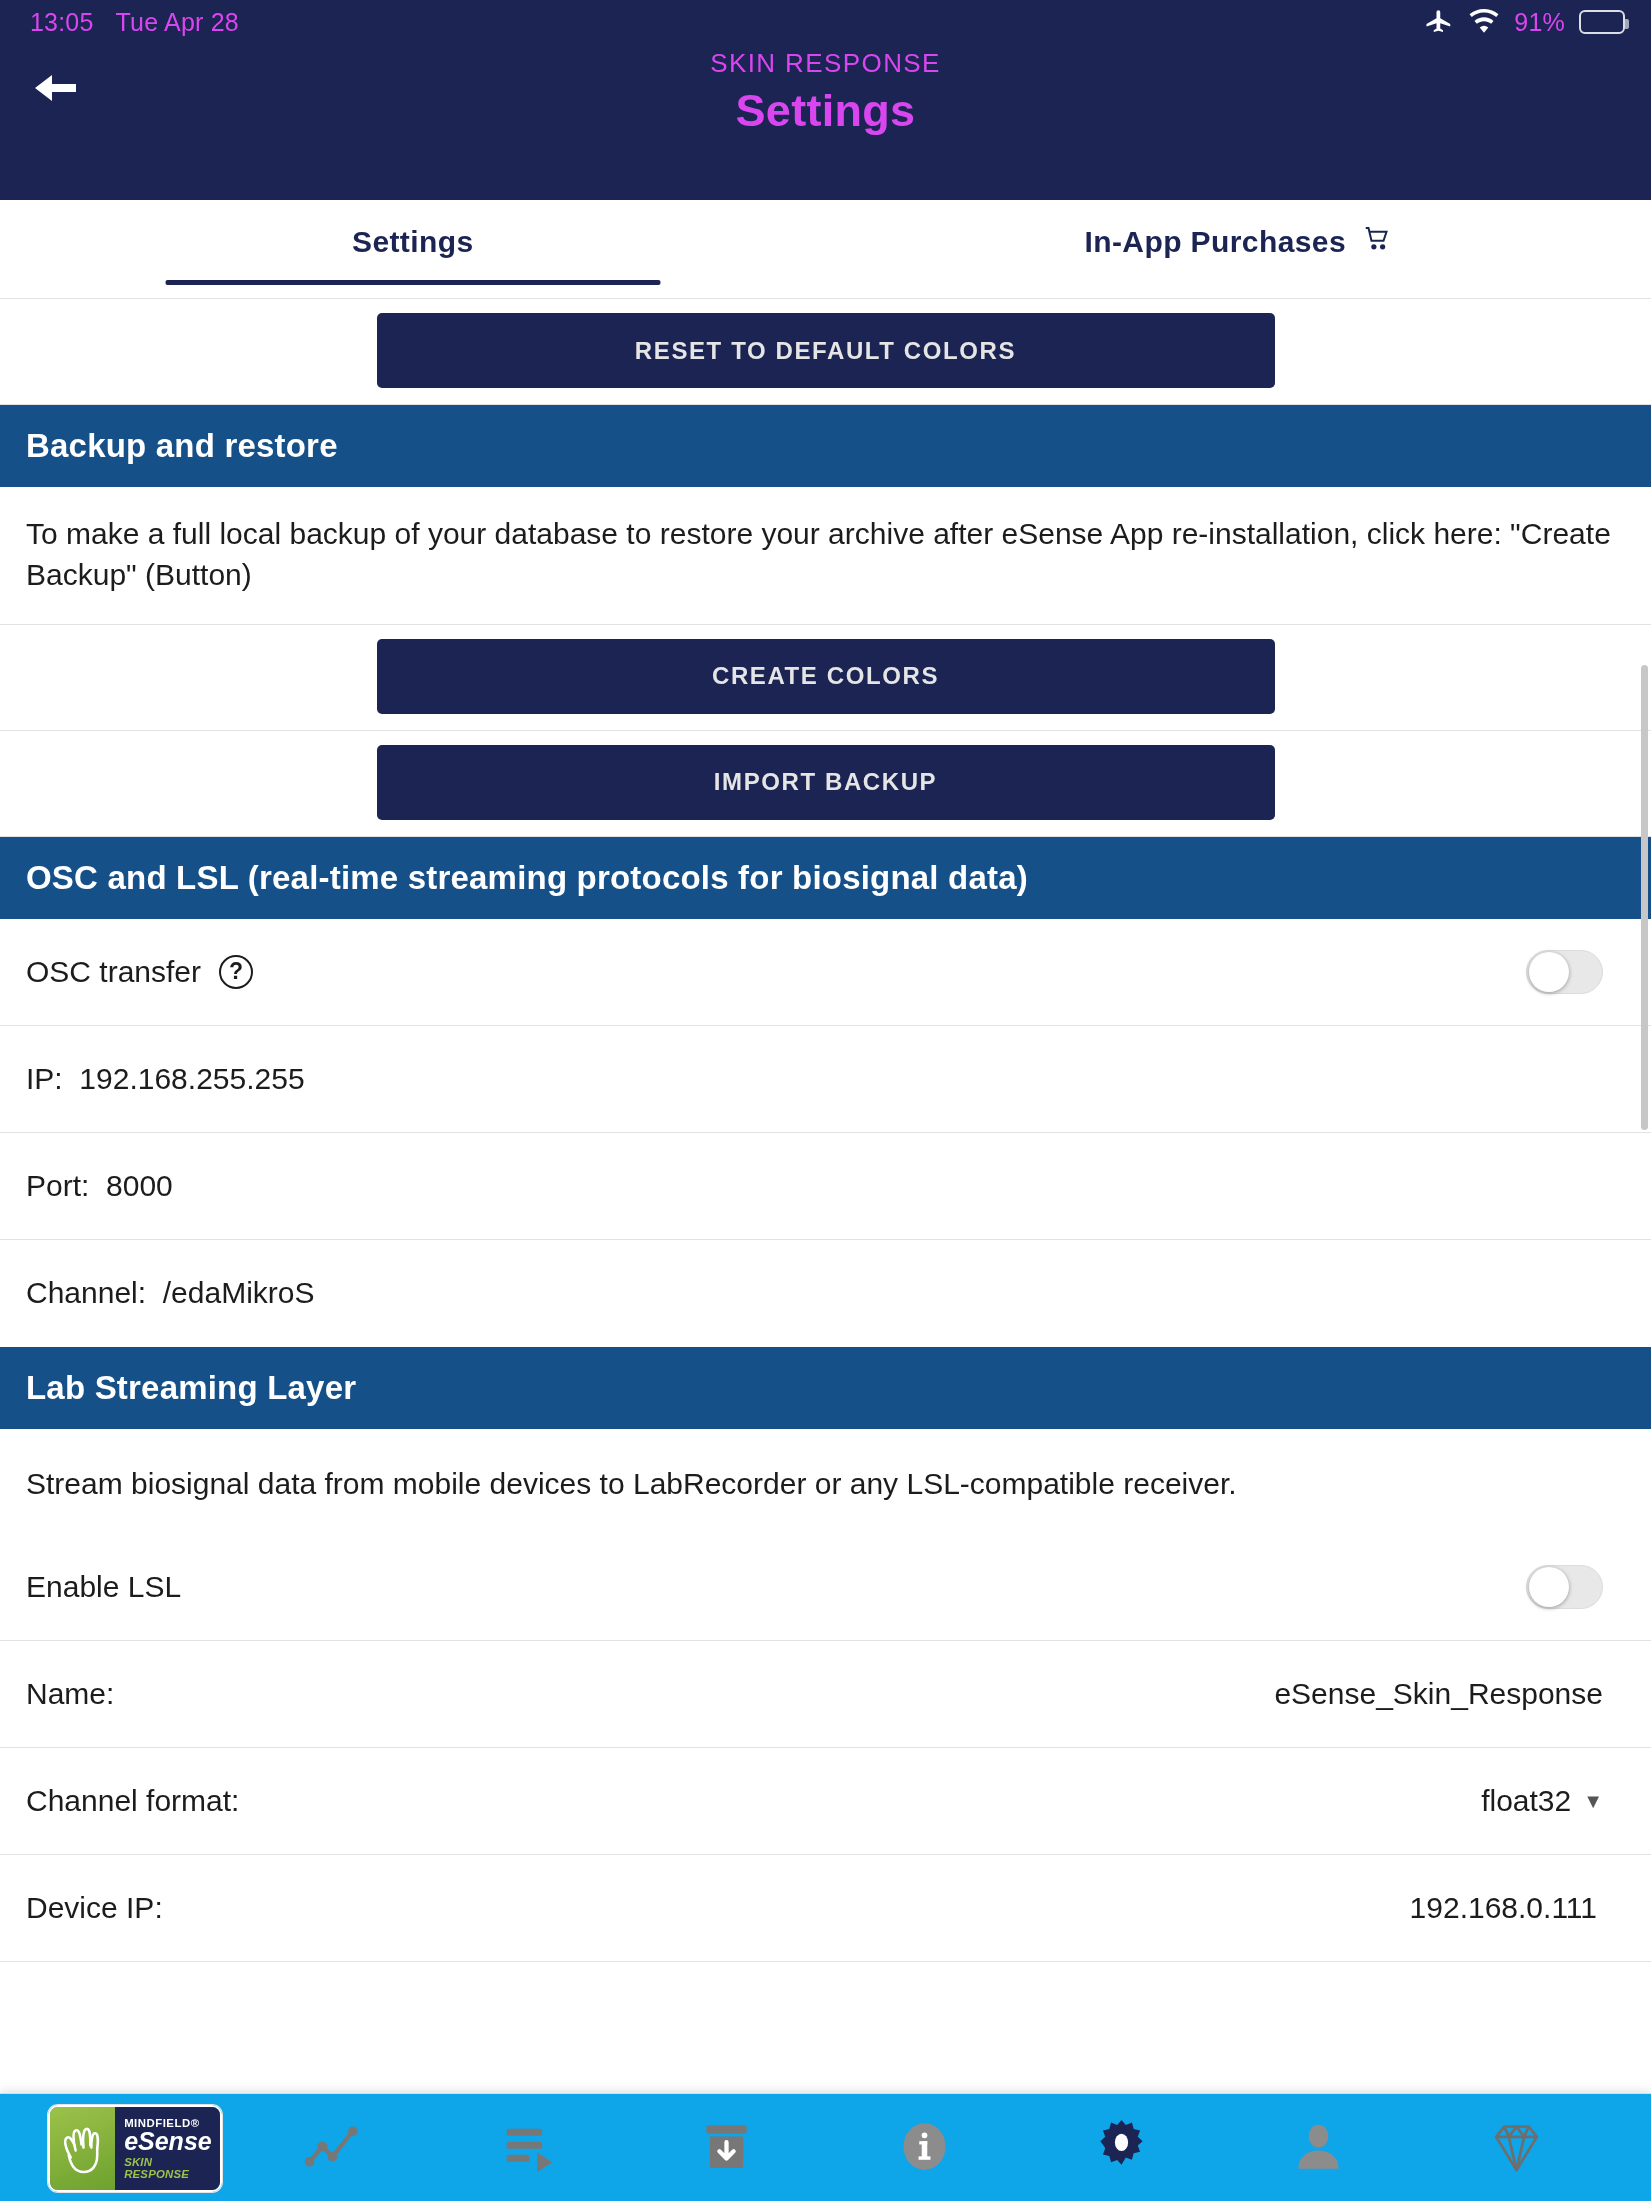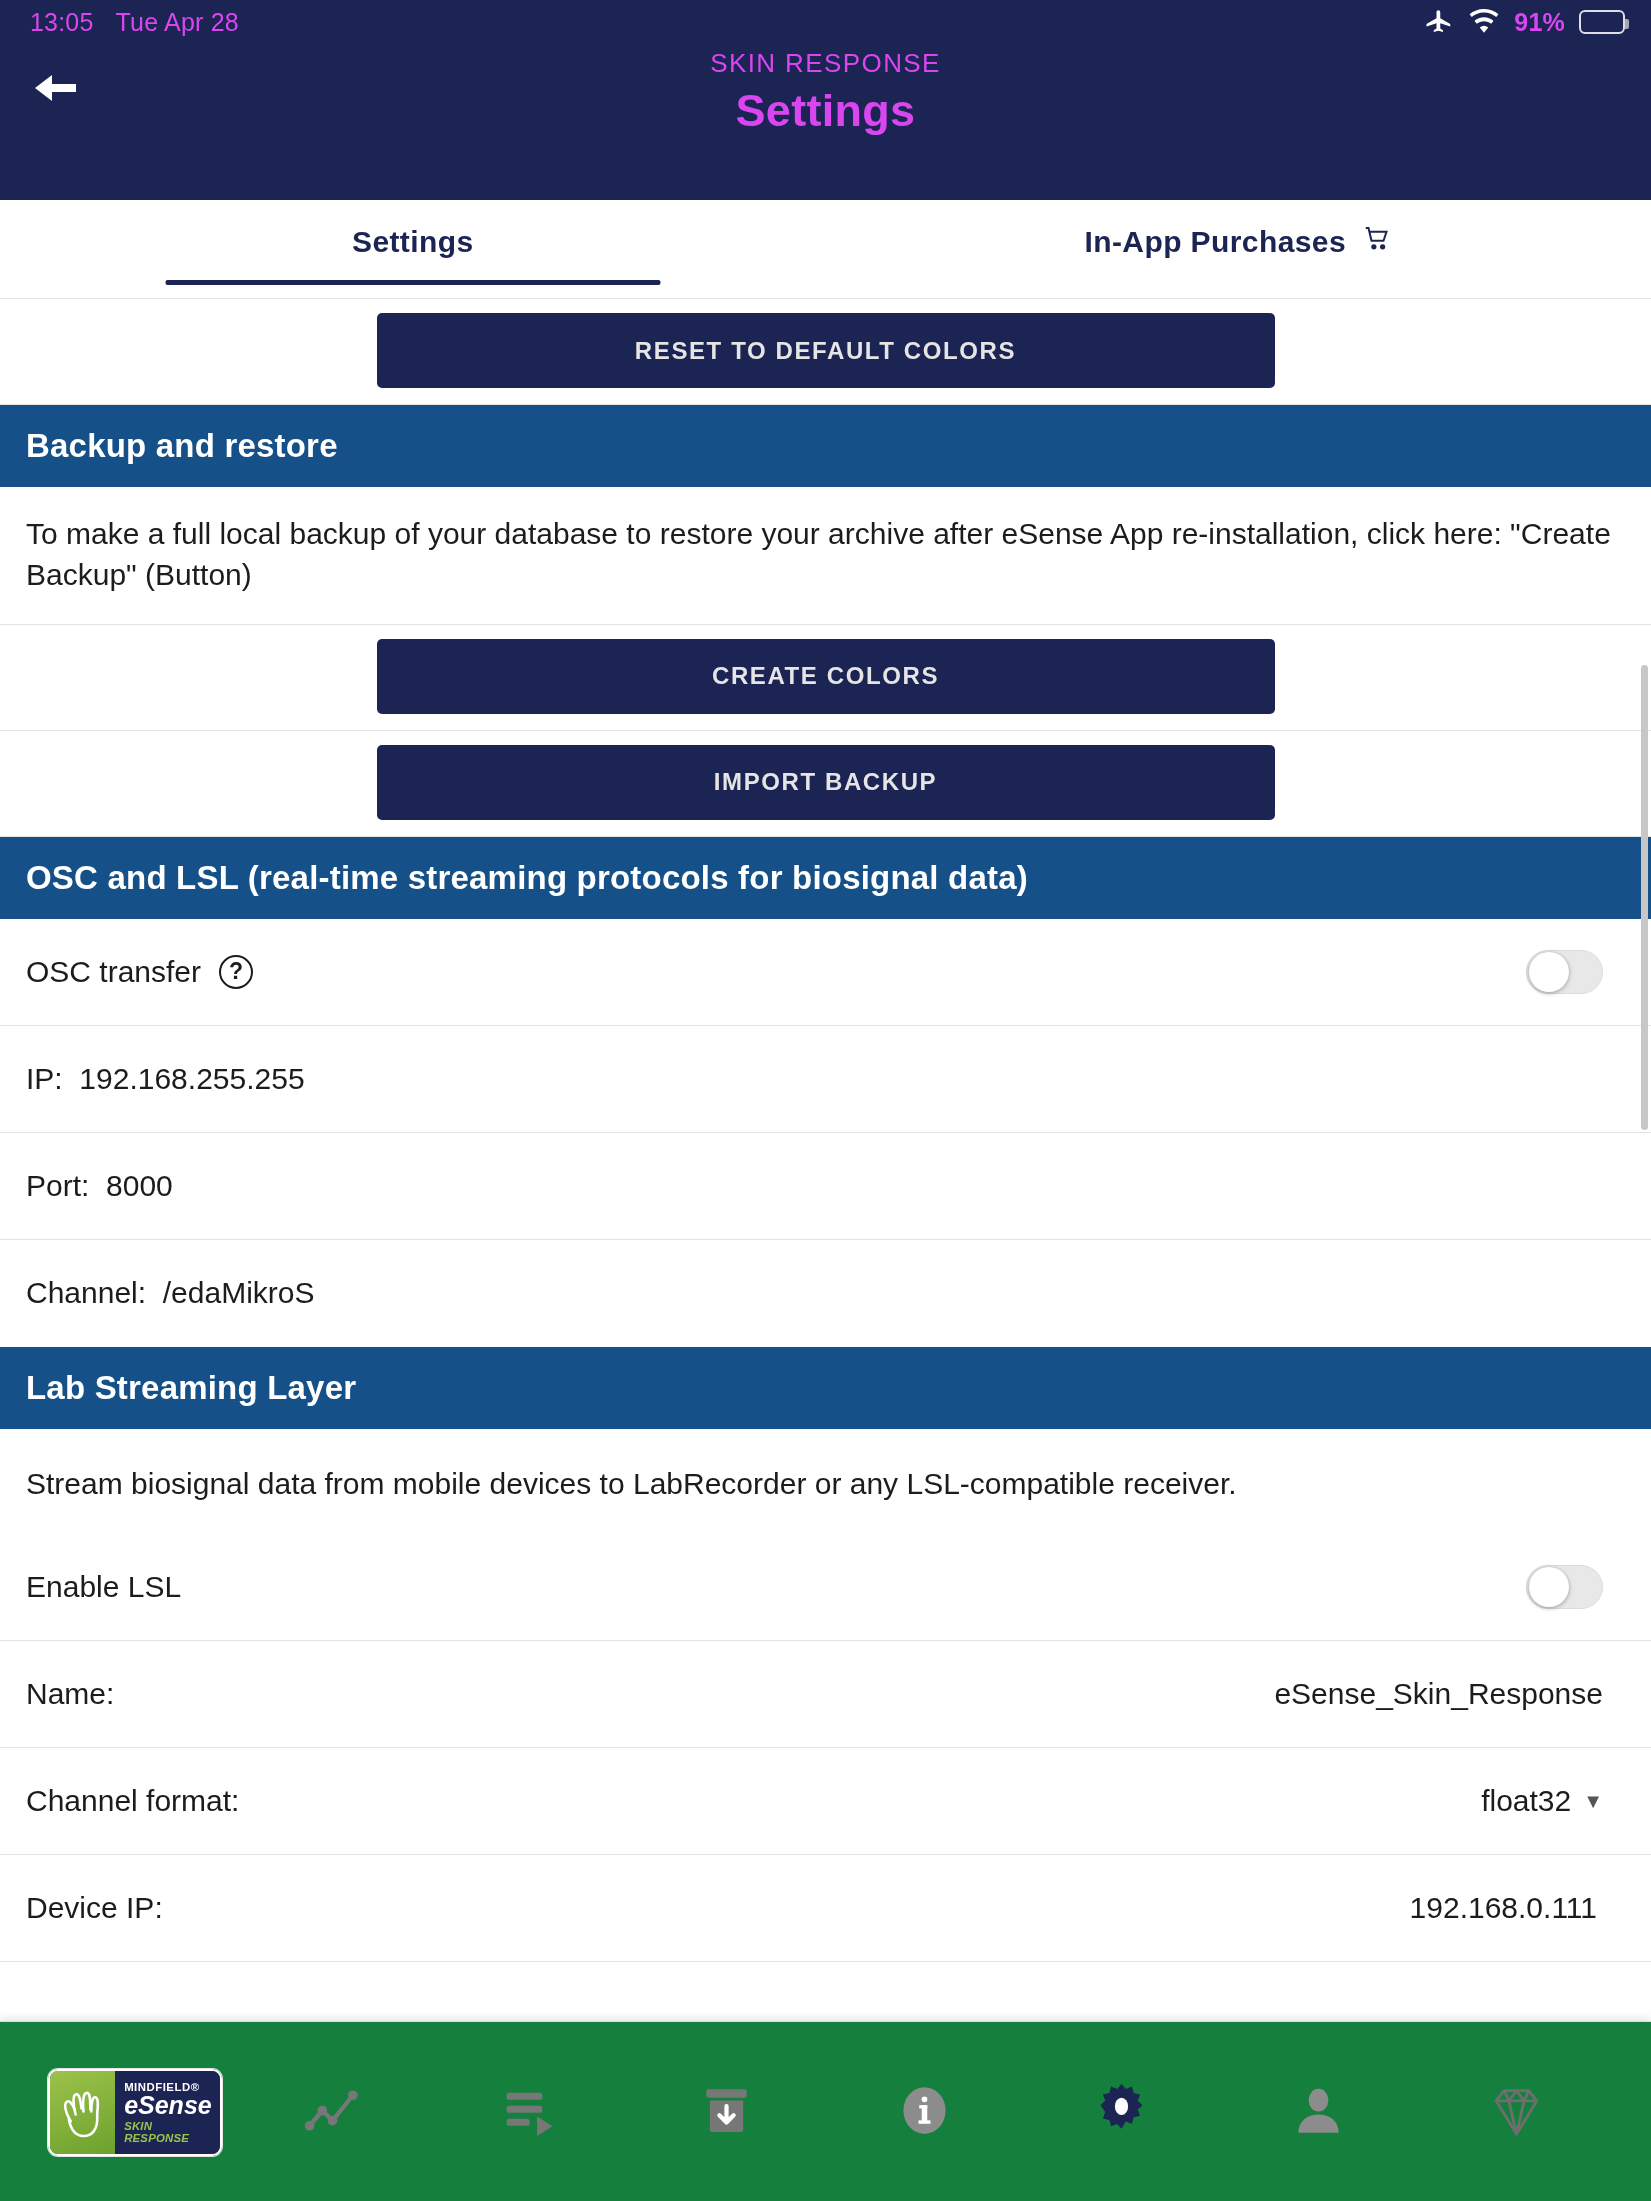--- a/index.html
+++ b/index.html
@@ -20,21 +20,21 @@
     flex: 0 0 auto;
   }
   .statusbar {
     display: flex; align-items: center; justify-content: space-between;
     padding: 8px 26px 0 30px;
     height: 36px;
     font-size: 25px;
     letter-spacing: 0.2px;
   }
   .status-left { display: flex; align-items: baseline; gap: 22px; }
-  .status-right { display: flex; align-items: center; gap: 14px; font-weight: bold; }
+  .status-right { display: flex; align-items: center; gap: 14px; }
   .status-right .pct { font-size: 25px; }
   .ico-plane svg, .ico-wifi svg { display: block; }
   .battery {
     width: 46px; height: 24px; border: 2.5px solid rgba(255,255,255,.85);
     border-radius: 6px; position: relative; padding: 2.5px;
   }
   .battery:after{
     content:""; position:absolute; right:-6px; top:7px; width:4px; height:10px;
     background: rgba(255,255,255,.6); border-radius: 0 2px 2px 0;
   }
@@ -152,22 +152,22 @@
 
   .scrollbar {
     position: absolute; right: 3px; top: 465px;
     width: 7px; height: 465px; border-radius: 4px; background: #c7c7c7;
     z-index: 7;
   }
 
   
   .bottomnav {
     flex: 0 0 auto;
-    height: 181px;
-    background: #15803d;
+    height: 109px;
+    background: #0ea5e9;
     border-top: 1px solid #dddddd;
     box-shadow: 0 -3px 8px rgba(0,0,0,.10);
     display: flex; align-items: center;
     padding: 0 36px;
     position: relative; z-index: 8;
   }
   .navitem { flex: 1 1 0; display:flex; align-items:center; justify-content:center; }
   .logo {
     width: 174px; height: 87px; border-radius: 10px; overflow: hidden;
     display:flex; border: 2px solid #ffffff; box-shadow: 0 0 0 1px #e4e4e4;

